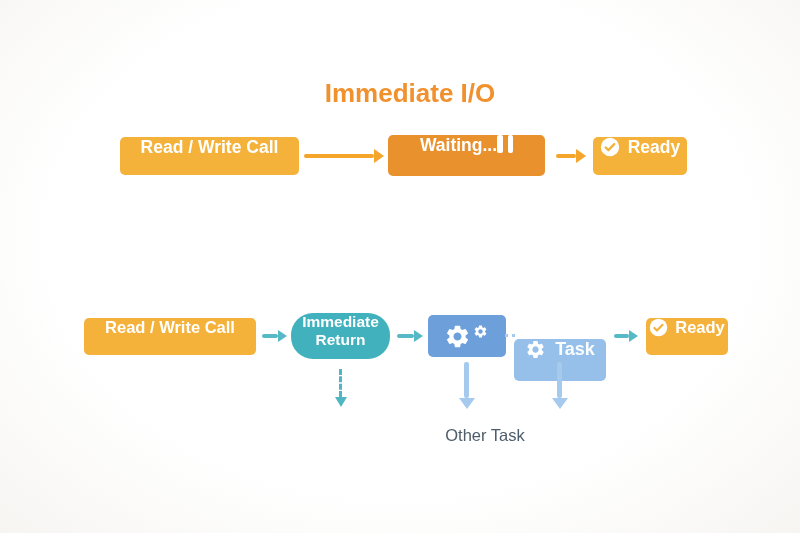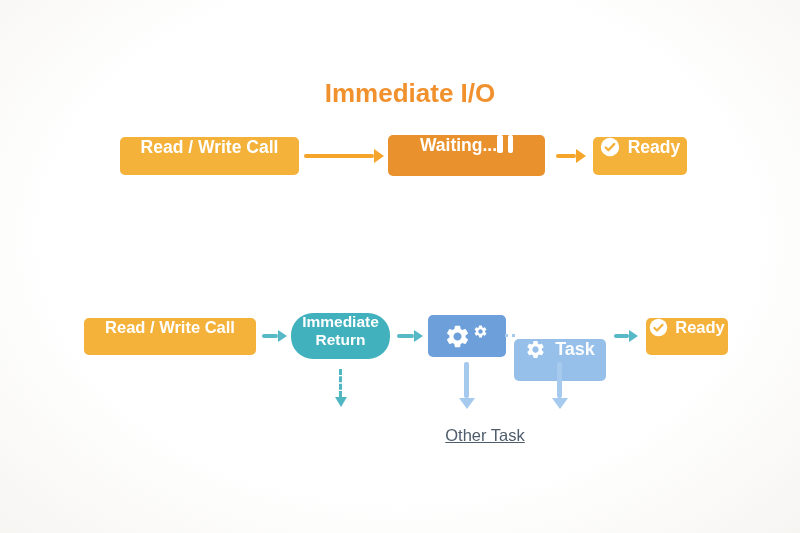--- a/index.html
+++ b/index.html
@@ -77,21 +77,21 @@
   .pause i{display:block;width:5.5px;height:18px;background:#fff;border-radius:2px;}
   .icon-check{width:20px;height:20px;}
   .icon-check-sm{width:19px;height:19px;}
   .gear{fill:#fff;position:absolute;}
   .gear-big{width:27px;height:27px;left:16px;top:8px;}
   .gear-small{width:15px;height:15px;left:45px;top:9px;}
   .gear-task{width:21px;height:21px;position:static;}
 
   .other-task{
     position:absolute;left:385px;top:426px;width:200px;text-align:center;
-    font-size:16.5px;color:#4E5D6B;text-decoration:underline;
+    font-size:16.5px;color:#4E5D6B;
   }
 </style>
 </head>
 <body>
 
 <svg width="0" height="0" style="position:absolute" aria-hidden="true">
   <defs>
     <symbol id="sym-gear" viewBox="0 0 24 24">
       <path d="M19.14 12.94c.04-.3.06-.61.06-.94 0-.32-.02-.64-.07-.94l2.03-1.58c.18-.14.23-.41.12-.61l-1.92-3.32c-.12-.22-.37-.29-.59-.22l-2.39.96c-.5-.38-1.03-.7-1.62-.94l-.36-2.54c-.04-.24-.24-.41-.48-.41h-3.84c-.24 0-.43.17-.47.41L9.25 5.35c-.59.24-1.13.57-1.62.94L5.24 5.33c-.22-.08-.47 0-.59.22L2.74 8.87c-.12.21-.08.47.12.61l2.03 1.58c-.05.3-.09.63-.09.94s.02.64.07.94l-2.03 1.58c-.18.14-.23.41-.12.61l1.92 3.32c.12.22.37.29.59.22l2.39-.96c.5.38 1.03.7 1.62.94l.36 2.54c.05.24.24.41.48.41h3.84c.24 0 .44-.17.47-.41l.36-2.54c.59-.24 1.13-.56 1.62-.94l2.39.96c.22.08.47 0 .59-.22l1.92-3.32c.12-.22.07-.47-.12-.61l-2.01-1.58zM12 15.6c-1.98 0-3.6-1.62-3.6-3.6s1.62-3.6 3.6-3.6 3.6 1.62 3.6 3.6-1.62 3.6-3.6 3.6z"></path>
     </symbol>

